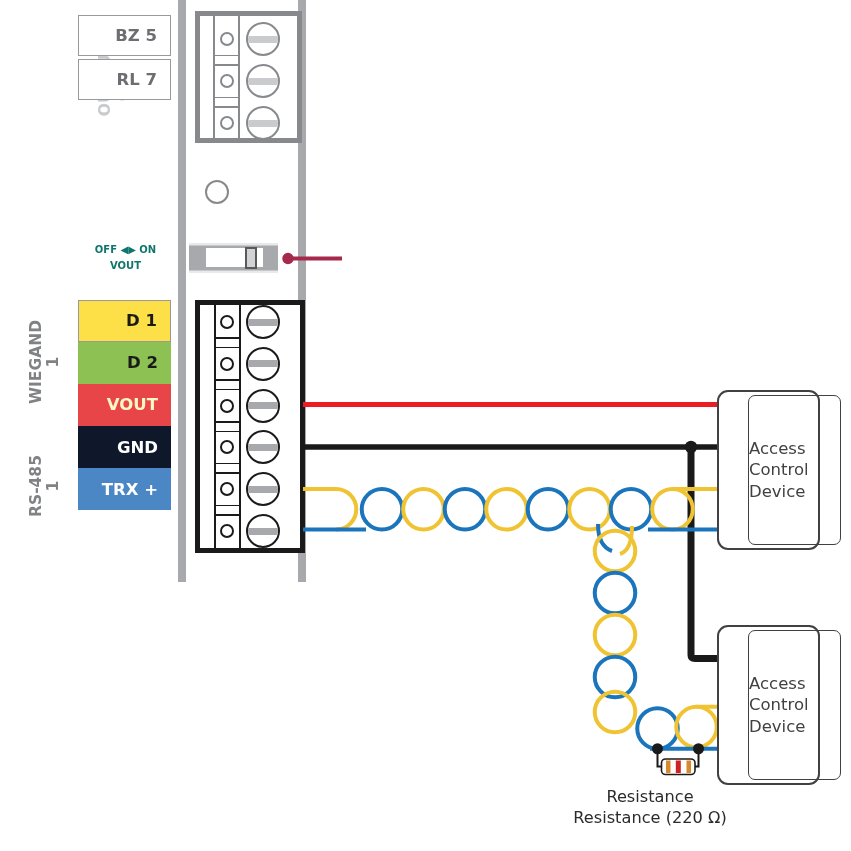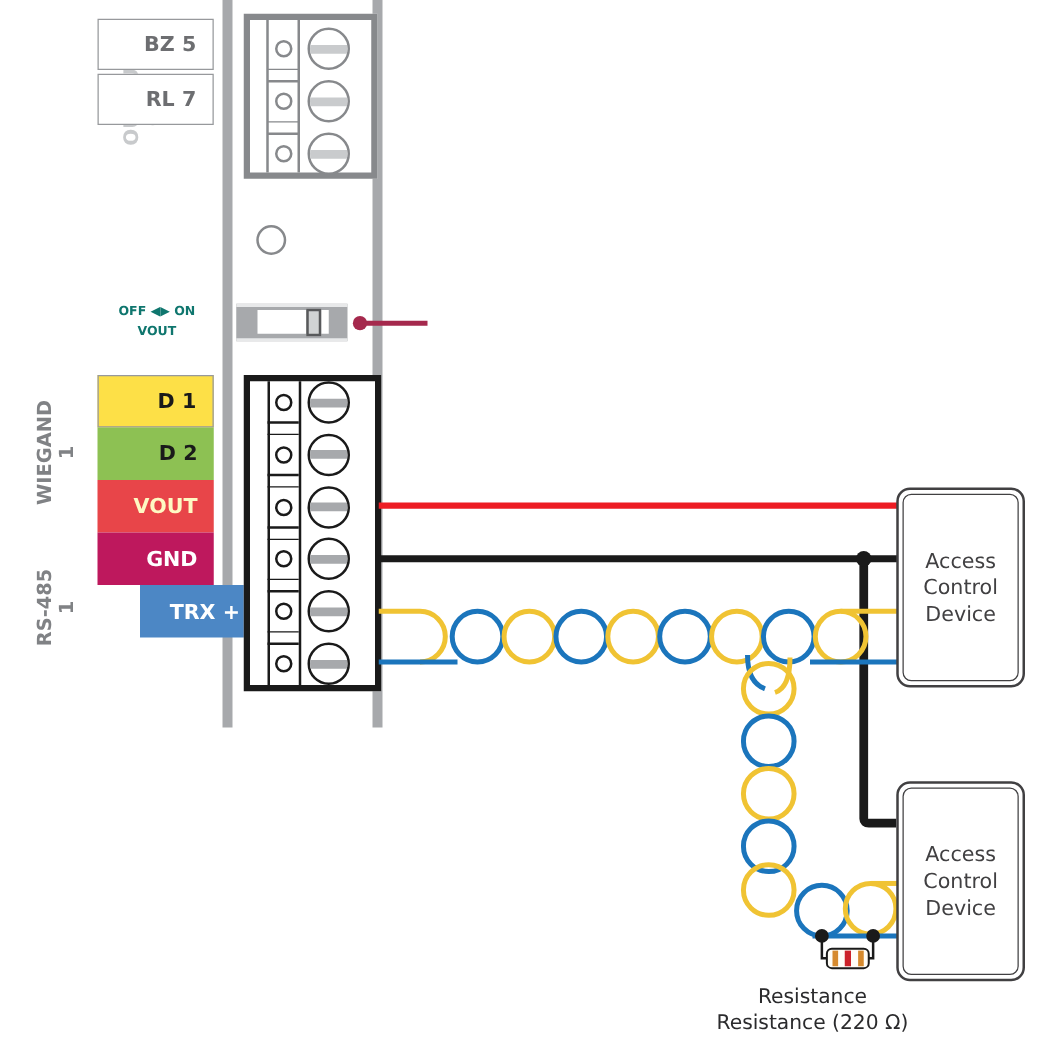--- a/index.html
+++ b/index.html
@@ -46,22 +46,22 @@
            border:2px solid #58595b;box-sizing:border-box;}
   .sw-label{position:absolute;left:73px;width:105px;text-align:center;font-weight:bold;
             font-size:10px;color:#0f766e;}
 
   .callout-text{position:absolute;left:347px;top:249px;font-size:15.5px;color:#414042;white-space:nowrap;}
 
   
   .acd{position:absolute;left:717px;width:103px;height:160px;background:#fff;border:2.5px solid #414042;
        border-radius:11px;box-sizing:border-box;padding:3px;}
   .acd .inner{width:100%;height:100%;border:1.6px solid #414042;border-radius:7px;box-sizing:border-box;
-              display:flex;flex-direction:column;align-items:center;justify-content:center;
-              font-size:16.5px;color:#414042;line-height:21.5px;}
+              display:flex;flex-direction:column;align-items:flex-start;justify-content:center;
+              font-size:16.5px;color:#414042;line-height:21.5px;margin-left:26px;}
 
   .res-label{position:absolute;left:555px;top:786px;width:190px;text-align:center;
              font-size:16.2px;color:#2b2b2d;line-height:21px;}
 
   svg.wires{position:absolute;left:0;top:0;pointer-events:none;}
 </style>
 </head>
 <body>
 
 <div class="stage">
@@ -94,24 +94,24 @@
   <div class="term-col main-col" style="left:78px;top:299.5px;">
       <div class="term-row bordered" style="background: #fde047; color: rgb(26, 26, 26);">
         <span>D 1</span>
       </div>
       <div class="term-row" style="background: rgb(141, 193, 83); color: rgb(26, 26, 26);">
         <span>D 2</span>
       </div>
       <div class="term-row" style="background: rgb(232, 69, 73); color: #fef9c3;">
         <span>VOUT</span>
       </div>
-      <div class="term-row" style="background: #be185d; color: rgb(255, 255, 255);">
+      <div class="term-row" style="background: #0f172a; color: rgb(255, 255, 255);">
         <span>GND</span>
       </div>
-      <div class="term-row" style="background: rgb(76, 135, 197); color: rgb(255, 255, 255); margin-left: 34px;">
+      <div class="term-row" style="background: rgb(76, 135, 197); color: rgb(255, 255, 255);">
         <span>TRX +</span>
       </div>
     </div>
 
   <div class="tblock gray" style="left:195px;top:11px;width:107px;height:132px;">
     <div class="vline" style="left:13px;"></div>
     <div class="vline" style="left:38px;"></div>
   <div class="pin" style="left: 20px; top: 16px;"></div>
       <div class="screw" style="left: 46px; top: 6px;">
         <i></i>

